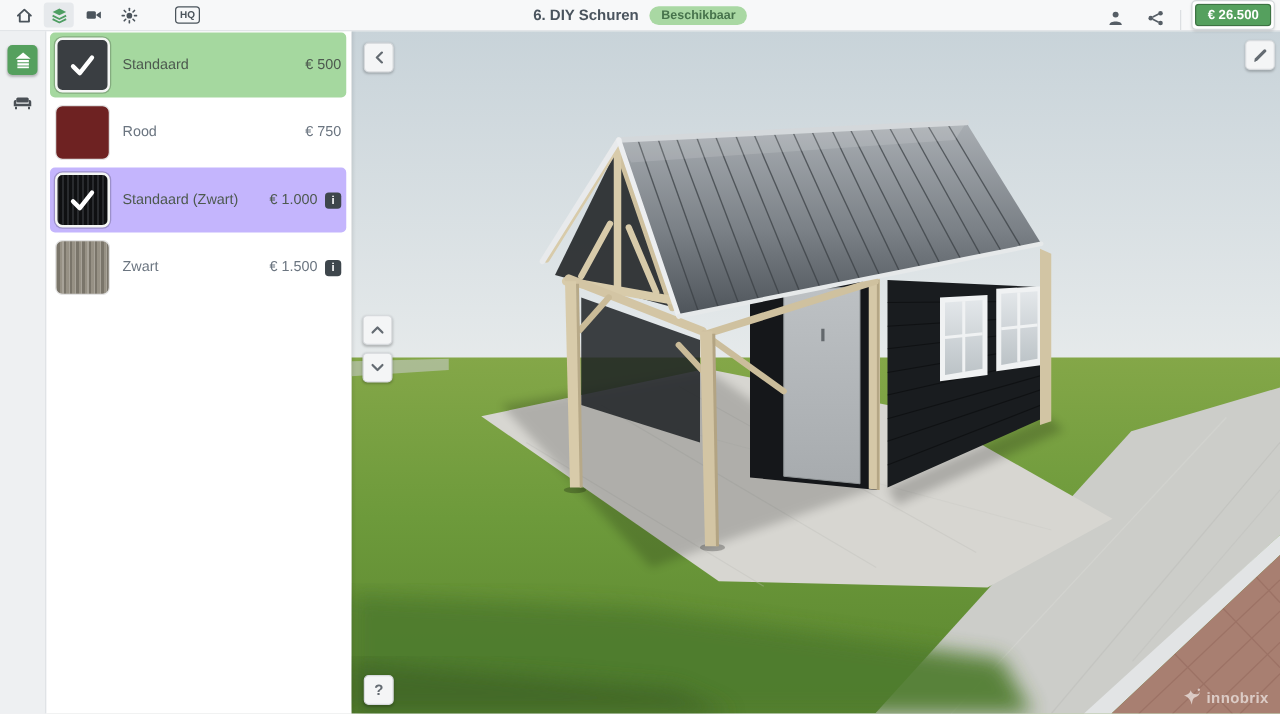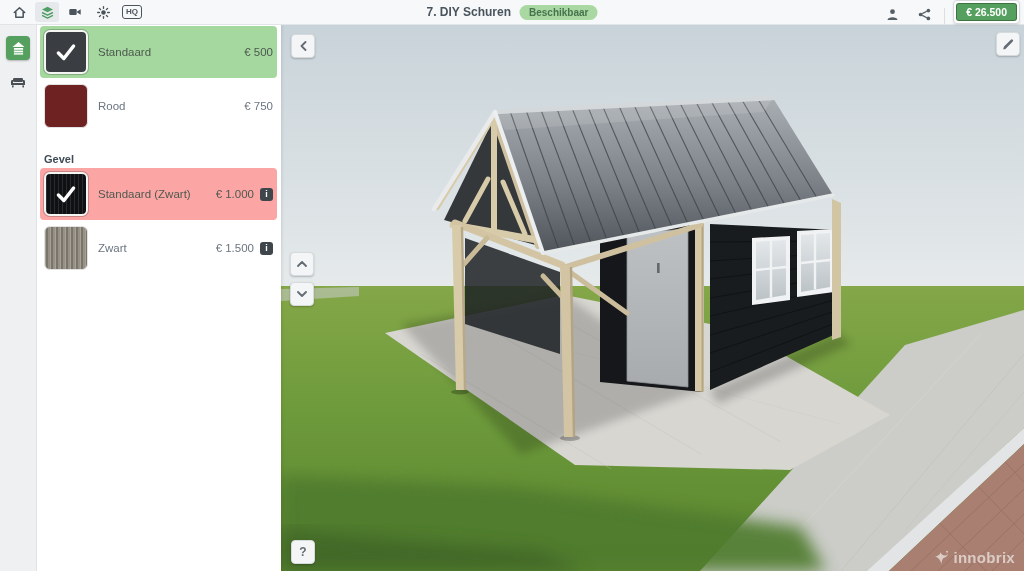--- a/index.html
+++ b/index.html
@@ -6,21 +6,21 @@
   .app{position:relative;width:1024px;height:571px;overflow:hidden;background:#fff;
        font-family:"Liberation Sans",sans-serif;-webkit-font-smoothing:antialiased;}
   
   .topbar{position:absolute;top:0;left:0;right:0;height:24px;background:#f7f8f9;
           border-bottom:1px solid #e2e5e8;display:flex;align-items:center;z-index:40;}
   .tb-left{display:flex;align-items:center;gap:4px;padding-left:7px;}
   .icon-btn{width:24px;height:20px;border-radius:3px;display:flex;align-items:center;
             justify-content:center;color:#4b545c;}
   .icon-btn.active{background:#e6e9ec;}
   .hq-badge{border:1.5px solid #4b545c;border-radius:3px;font-size:8px;font-weight:bold;
-            padding:0 3px;height:12px;line-height:12px;color:#4b545c;margin-left:3px;}
+            padding:0 3px;height:12px;line-height:12px;color:#4b545c;margin-left:21px;}
   .tb-center{position:absolute;left:50%;transform:translateX(-50%);height:24px;
              display:flex;align-items:center;gap:9px;}
   .tb-title{font-size:12px;font-weight:bold;color:#4a545e;white-space:nowrap;}
   .status-badge{font-size:10px;font-weight:bold;padding:2px 9px;border-radius:9px;white-space:nowrap;text-align:center;}
   .tb-right{margin-left:auto;display:flex;align-items:flex-end;gap:8px;padding-right:4px;}
   .tb-divider{width:1px;height:16px;background:#dcdfe2;}
   .price-wrap{background:#fff;border:1px solid #d5d9dc;border-radius:4px;padding:2px;
               box-shadow:0 1px 2px rgba(0,0,0,.10);}
   .price-btn{display:block;color:#fff;font-size:10.5px;font-weight:bold;padding:2px 9px;
              border-radius:3px;border:1px solid rgba(0,0,0,.28);white-space:nowrap;cursor:pointer;}
@@ -56,21 +56,21 @@
   .scene{position:absolute;inset:0;display:block;}
   .vp-btn{position:absolute;width:22px;height:22px;background:#f4f5f6;border:1px solid #d7dadd;
           border-radius:4px;box-shadow:0 1px 2px rgba(0,0,0,.22);display:flex;align-items:center;
           justify-content:center;color:#646b72;font-size:12px;font-weight:bold;cursor:pointer;z-index:10;}
   .vp-back{left:10px;top:10px;}
   .vp-up{left:9px;top:228px;}
   .vp-down{left:9px;top:258px;}
   .vp-help{left:10px;bottom:7px;}
   .vp-measure{right:4px;top:8px;}
   .watermark{position:absolute;right:9px;bottom:5px;display:flex;align-items:center;gap:3px;
-             color:rgba(255,255,255,.6);font-size:15px;font-weight:bold;letter-spacing:.3px;z-index:10;}
+             color:rgba(255,255,255,.6);font-size:12px;font-weight:bold;letter-spacing:.3px;z-index:10;}
 </style>
 </head>
 <body>
 
 <div class="app">
 
   <div class="topbar">
     <div class="tb-left">
       <div class="icon-btn">
         <svg width="13" height="13" viewBox="0 0 12 12">
@@ -101,21 +101,21 @@
               <line x1="8.7" y1="8.7" x2="9.8" y2="9.8"></line>
             <line x1="8.7" y1="3.3" x2="9.8" y2="2.2"></line>
               <line x1="2.2" y1="9.8" x2="3.3" y2="8.7"></line>
           </g>
         </svg>
       </div>
       <div class="hq-badge">HQ</div>
     </div>
 
     <div class="tb-center">
-      <span class="tb-title">7. DIY Schuren</span>
+      <span class="tb-title">6. DIY Schuren</span>
       <span class="status-badge" style="background-color: rgb(169, 216, 163); color: rgb(71, 115, 76);">Beschikbaar</span>
     </div>
 
     <div class="tb-right">
       <div class="icon-btn">
         <svg width="13" height="13" viewBox="0 0 12 12">
           <circle cx="6" cy="3.4" r="2.2" fill="#565e66"></circle>
           <path d="M1.4 11 C1.4 7.6 10.6 7.6 10.6 11 Z" fill="#565e66"></path>
         </svg>
       </div>
@@ -169,23 +169,22 @@
       </div>
 
       <div class="opt-row">
         <div class="swatch" style="background-color: rgb(110, 34, 34);"></div>
         <span class="opt-name">Rood</span>
         <span class="opt-price">€ 750</span>
       </div>
     </div>
 
     <div class="section second">
-      <div class="sec-label">Gevel</div>
-
-      <div class="opt-row selected" style="background-color: #fca5a5;">
+
+      <div class="opt-row selected" style="background-color: #c4b5fd;">
         <div class="swatch swatch-stripes-dark" style="background-color: rgb(28, 30, 33);">
           <svg width="26" height="26" viewBox="0 0 24 24">
             <path d="M5 13 L10 18 L19 6.5" fill="none" stroke="#fff" stroke-width="3.2" stroke-linecap="round" stroke-linejoin="round"></path>
           </svg>
         </div>
         <span class="opt-name">Standaard (Zwart)</span>
         <span class="opt-price">€ 1.000</span>
         <span class="info-badge">i</span>
       </div>
 

